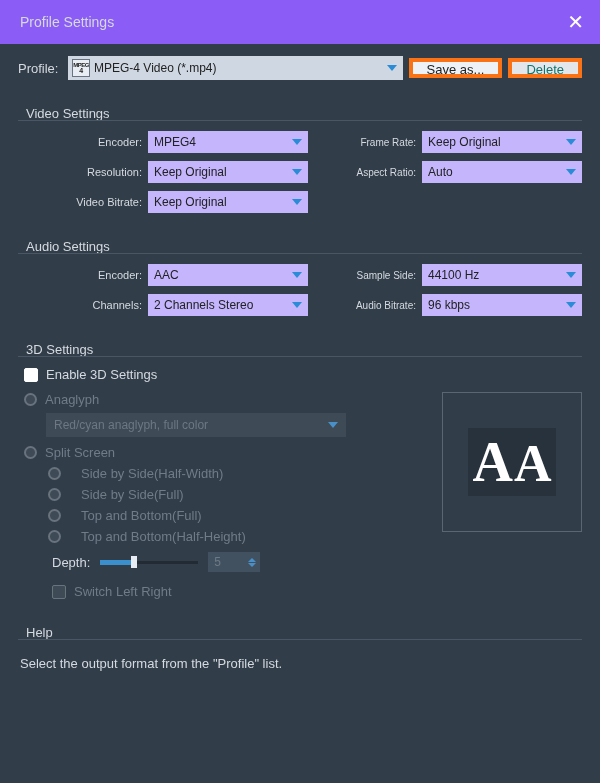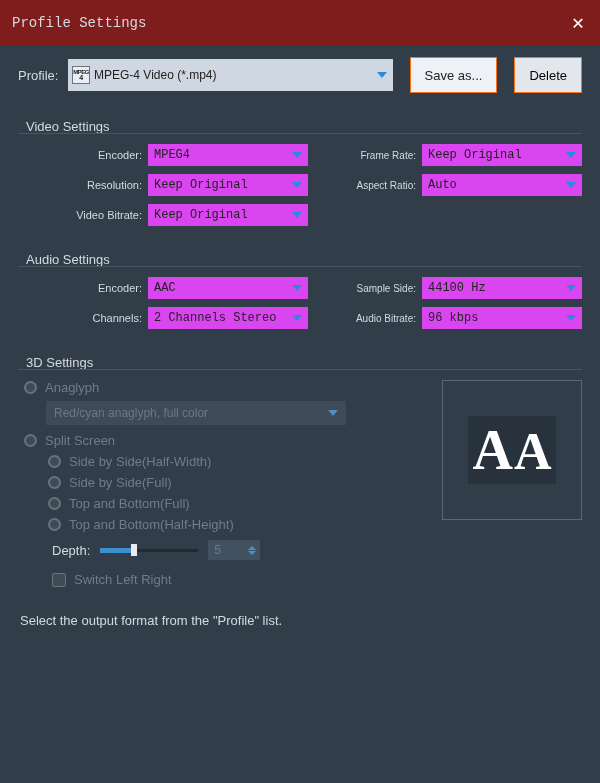--- a/index.html
+++ b/index.html
@@ -6,68 +6,67 @@
   body {
     width: 600px; height: 783px;
     background: #313d49;
     font-family: Arial, sans-serif;
     font-size: 13px;
     color: #d5dae0;
     overflow: hidden;
   }
   .titlebar {
     display: flex; align-items: center; justify-content: space-between;
-    padding: 10px 16px 10px 12px;
-    background: #7f1d1d;
+    padding: 10px 16px 10px 20px;
+    background: #8b5cf6;
     font-size: 14px;
-    font-family: Liberation Mono, monospace;
   }
   .close-x { font-size: 20px; color: #fff; cursor: pointer; }
   .body { padding: 12px 18px; }
   .profile-row { display: flex; align-items: center; gap: 6px; margin-bottom: 20px; }
   .profile-label { flex: 0 0 44px; font-size: 13px; }
   .combo {
     position: relative;
     background: #cfd8e2;
     color: #222;
     height: 22px;
     display: flex; align-items: center;
     padding: 0 22px 0 6px;
     font-size: 12px;
     cursor: pointer;
   }
-  .combo.light { background: #d946ef; font-family: Liberation Mono, monospace; }
+  .combo.light { background: #c4b5fd; }
   .combo .chev {
     position: absolute; right: 6px; top: 50%; transform: translateY(-50%);
     width: 0; height: 0;
     border-left: 5px solid transparent;
     border-right: 5px solid transparent;
     border-top: 6px solid #2a8cd6;
   }
   .profile-combo {
     flex: 1;
-    height: 32px;
+    height: 24px;
     padding-left: 4px;
     gap: 4px;
   }
   .profile-icon {
     width: 18px; height: 18px;
     background: #e8eef4;
     border: 1px solid #6a7480;
     display: flex; align-items: center; justify-content: center;
     font-size: 6px; line-height: 6px;
     color: #222; font-weight: bold;
     letter-spacing: -0.5px;
     flex-direction: column;
   }
   .btn {
-    background: #eef1f5; color: #222; border: 1px solid #f97316;
-    height: 36px; padding: 0 14px; font-size: 13px; cursor: pointer; margin-left: 11px;
-  }
-  .btn.disabled { color: #000000; background: #e3e7ec; cursor: default; }
+    background: #eef1f5; color: #222; border: 4px solid #f97316;
+    height: 20px; padding: 0 14px; font-size: 13px; cursor: pointer;
+  }
+  .btn.disabled { color: #0f766e; background: #e3e7ec; cursor: default; }
   .section { margin-bottom: 20px; }
   .section-title {
     position: relative; font-size: 13px;
     padding: 0 0 6px 8px;
     margin-bottom: 10px;
   }
   .section-title::after {
     content: ""; position: absolute; left: 0; right: 0; bottom: 0;
     height: 1px; background: #4a5663;
   }
@@ -102,21 +101,21 @@
     padding: 0 24px 0 8px;
     position: relative; display: flex; align-items: center; font-size: 12px;
   }
   .sub-combo .chev2 {
     position: absolute; right: 8px; top: 50%; transform: translateY(-50%);
     width: 0; height: 0;
     border-left: 5px solid transparent;
     border-right: 5px solid transparent;
     border-top: 6px solid #4a90c8;
   }
-  .sub-radio-row { display: flex; align-items: center; gap: 8px; margin: 0 0 6px 24px; font-size: 13px; }
+  .sub-radio-row { display: flex; align-items: center; gap: 20px; margin: 0 0 6px 24px; font-size: 13px; }
   .depth-row { display: flex; align-items: center; gap: 10px; margin-top: 8px; margin-left: 28px; }
   .slider {
     position: relative; width: 98px; height: 8px;
   }
   .slider .track {
     position: absolute; left: 0; right: 0; top: 3px; height: 3px; background: #222b33;
   }
   .slider .fill {
     position: absolute; left: 0; width: 34%; top: 2px; height: 5px; background: #3a8fcc;
   }
@@ -238,20 +237,24 @@
       <div class="combo light">
           <span>96 kbps</span>
           <div class="chev"></div>
         </div>
     </div>
   </div>
 
   <div class="section">
     <div class="section-title"><span>3D Settings</span></div>
 
+    <div class="enable-row">
+      <div class="cb"></div>
+      <span>Enable 3D Settings</span>
+    </div>
 
     <div class="threeD-block">
       <div class="threeD-left">
         <div class="radio-row dim">
           <div class="radio"></div>
           <span>Anaglyph</span>
         </div>
         <div class="sub-combo">
           <span>Red/cyan anaglyph, full color</span>
           <div class="chev2"></div>
@@ -304,16 +307,17 @@
           <div class="preview-inner">
             <span class="A">A</span>
             <span class="A small">A</span>
           </div>
         </div>
       </div>
     </div>
   </div>
 
   <div class="section">
+    <div class="section-title"><span>Help</span></div>
     <div class="help-text">Select the output format from the "Profile" list.</div>
   </div>
 
 </div>
 
 </body></html>

